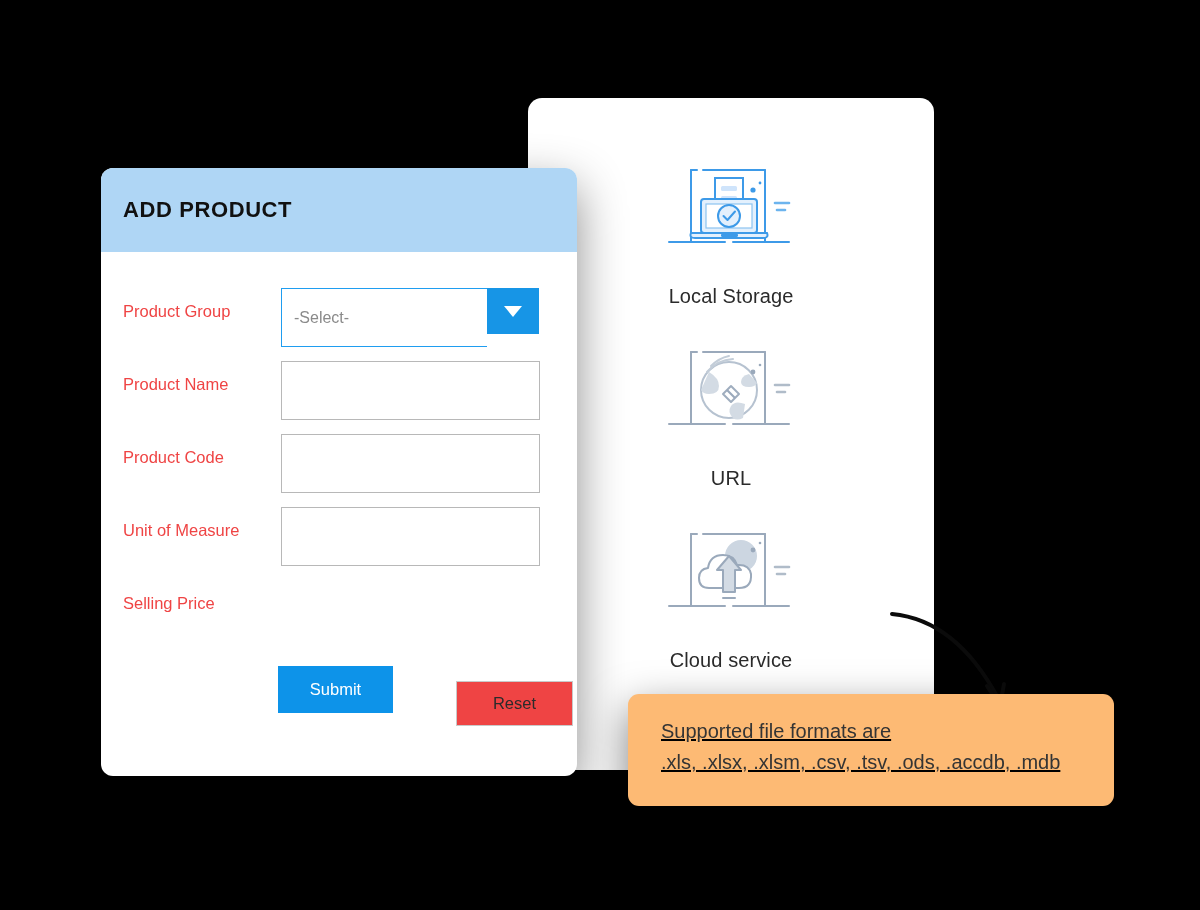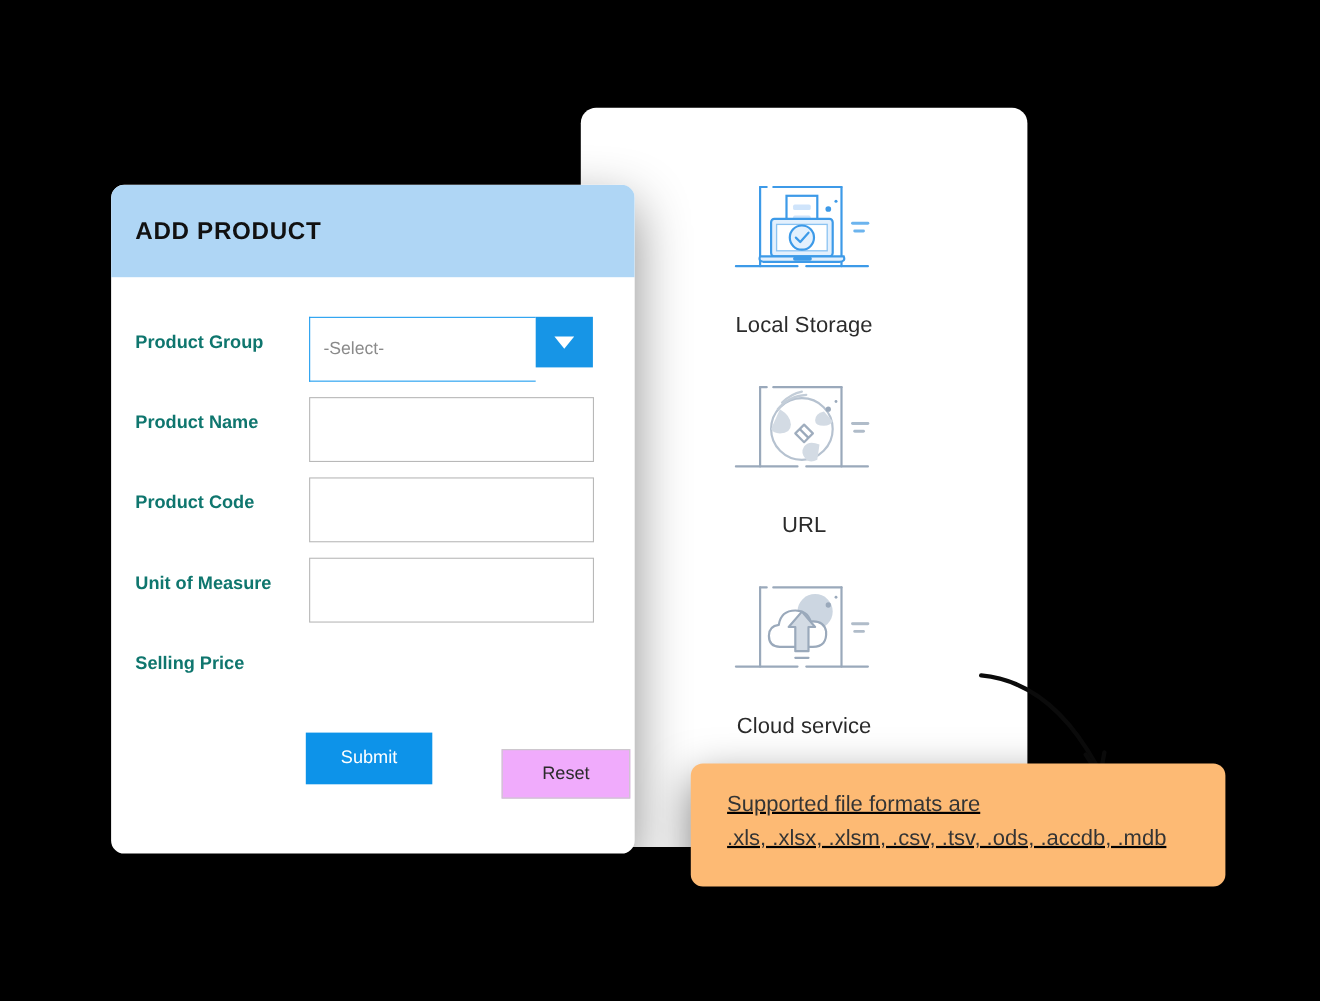--- a/index.html
+++ b/index.html
@@ -97,22 +97,22 @@
   .form-row {
     display: flex;
     align-items: center;
     height: 46px;
     margin-bottom: 27px;
     padding-left: 22px;
     box-sizing: border-box;
   }
   .form-label {
     font-size: 16.5px;
-    font-weight: bold;
-    color: #0f766e;
+    font-weight: normal;
+    color: #ef4444;
     width: 158px;
     flex: 0 0 158px;
     line-height: 1.1;
   }
   .field-shell {
     display: flex;
     align-items: stretch;
     height: 46px;
   }
   .field-input {
@@ -186,21 +186,21 @@
   }
   .btn-submit {
     width: 115px;
     height: 47px;
     background: #0d93e9;
     color: #ffffff;
   }
   .btn-reset {
     width: 117px;
     height: 45px;
-    background: #f0abfc;
+    background: #ef4444;
     border: 1px solid #c9c9c9;
     color: #2b2b2b;
     margin-top: 28px;
   }
 
   
   .callout {
     position: absolute;
     left: 628px;
     top: 694px;

